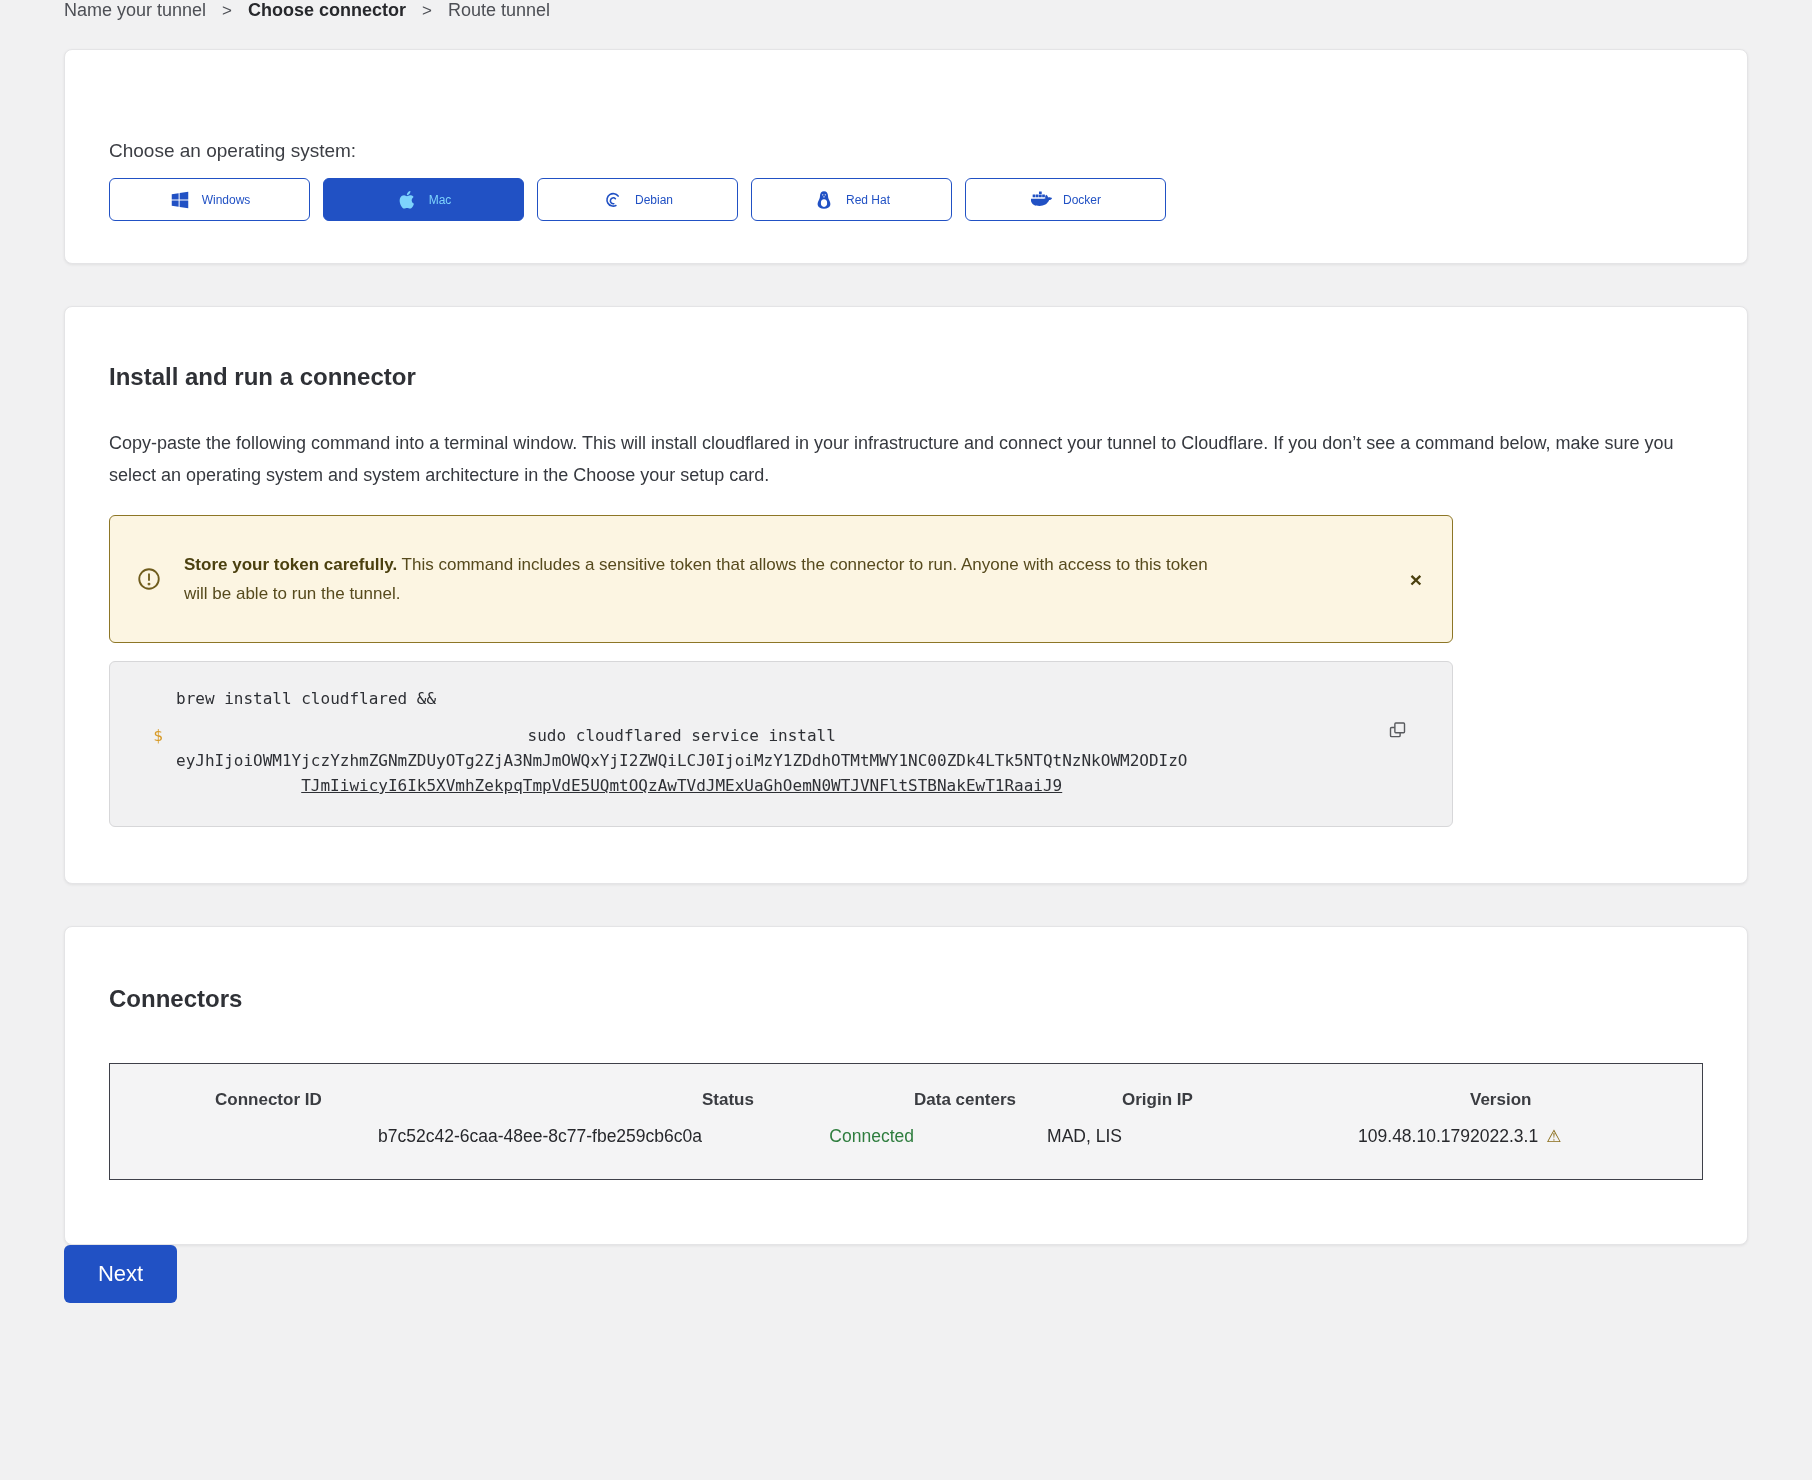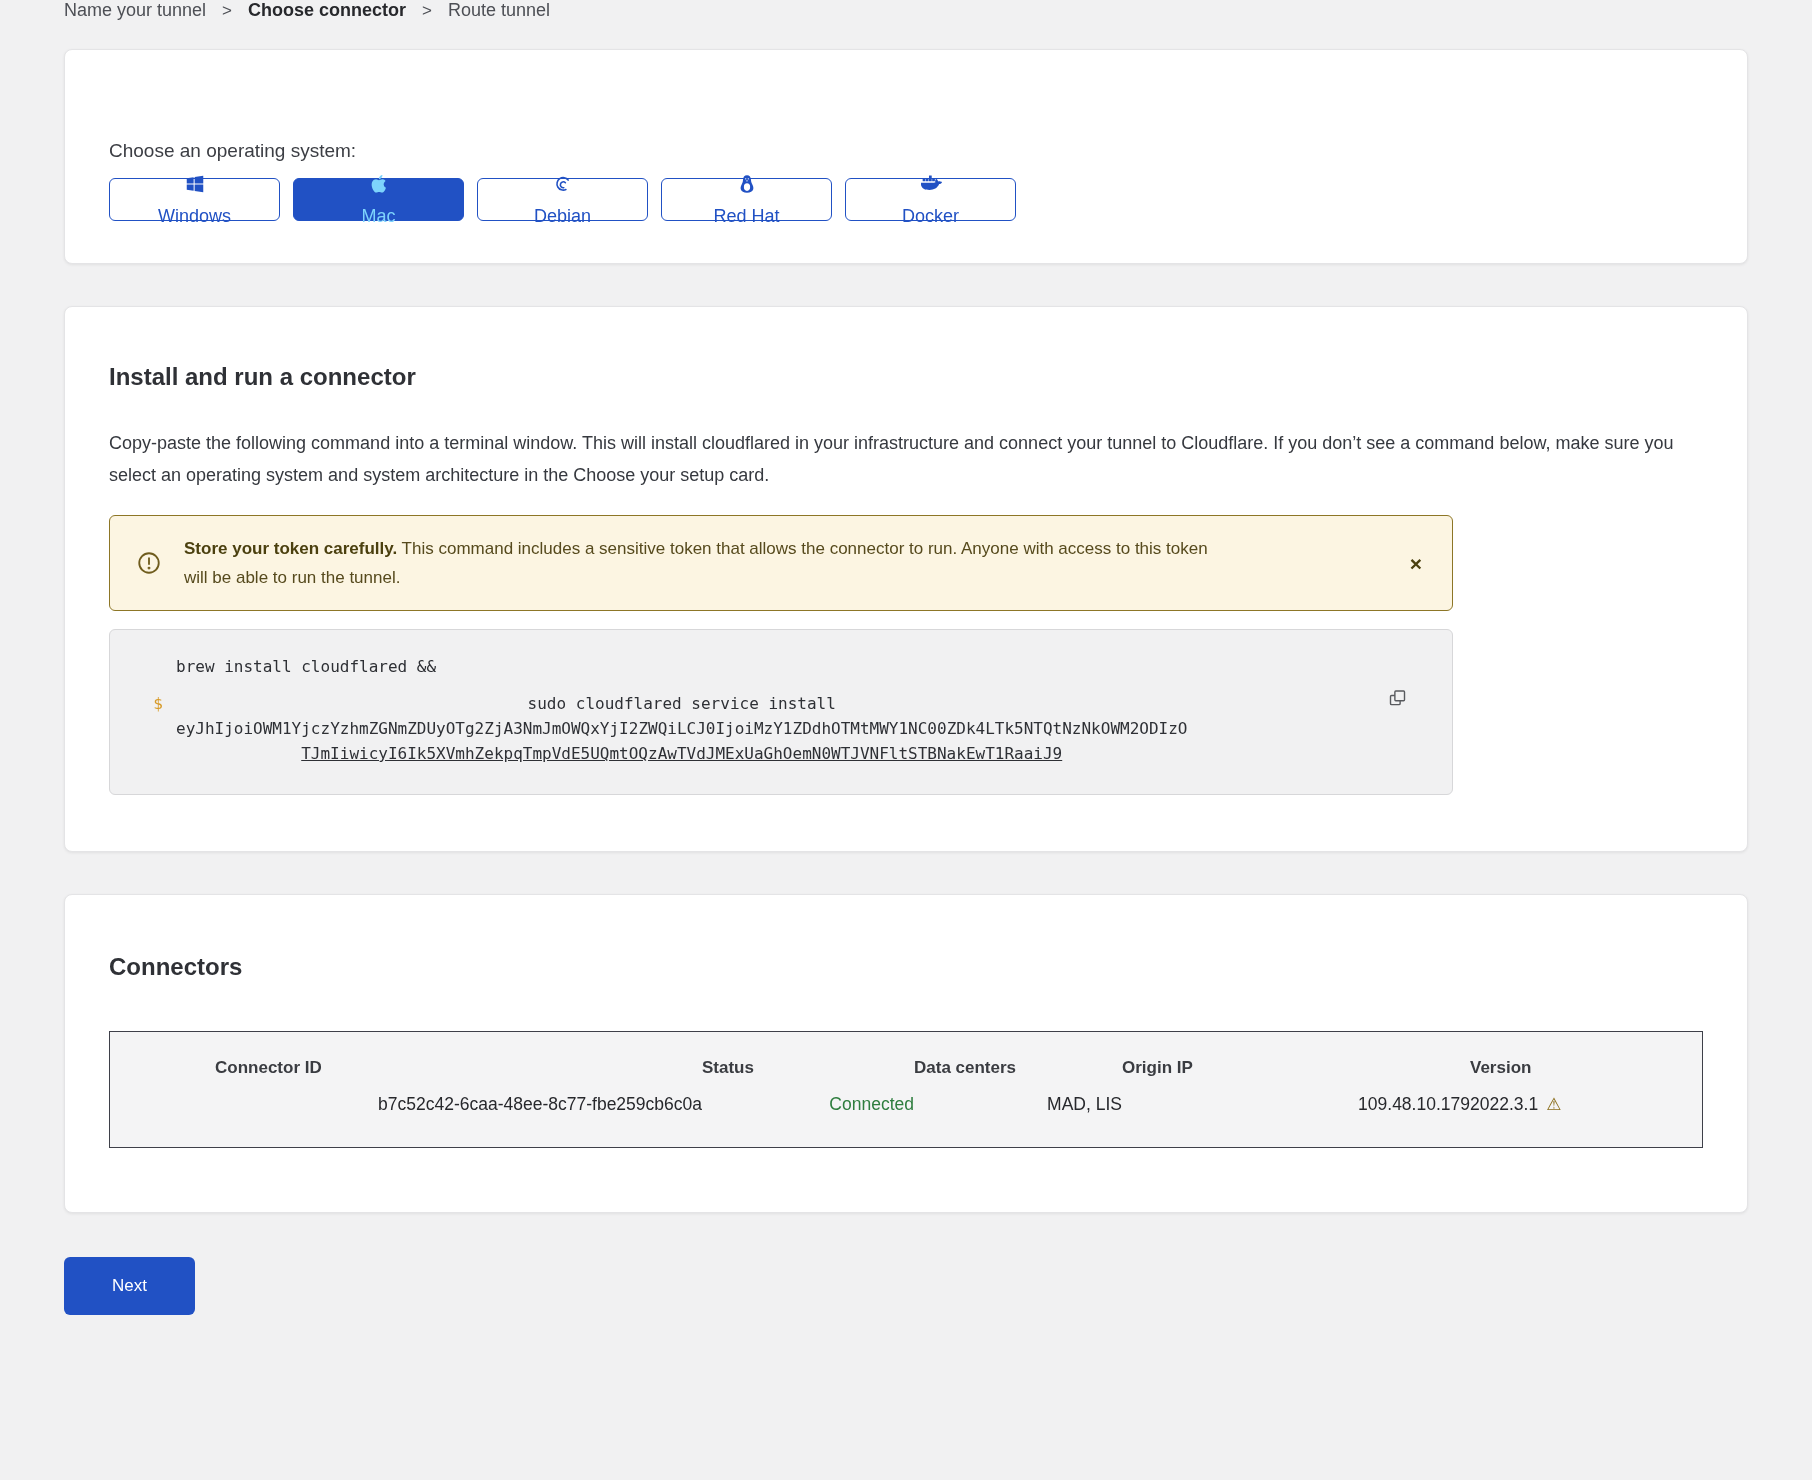--- a/index.html
+++ b/index.html
@@ -13,30 +13,30 @@
   .breadcrumb .crumb.active { font-weight:bold; color:#27282c; }
   .breadcrumb .sep { color:#4d4f55; font-size:17px; }
 
   
   .card { background:#fff; border:1px solid #e4e4e6; border-radius:8px; box-shadow:0 1px 3px rgba(0,0,0,.07); margin-top:28px; }
   .card h2 { font-size:24px; font-weight:bold; color:#2f3136; }
 
   .card-env { padding:48px 44px 42px; }
   .os-label { margin-top:42px; font-size:19px; color:#3c3e44; }
   .os-row { display:flex; gap:13px; margin-top:16px; }
-  .os-btn { width:171px; height:43px; border:1px solid #2151c4; border-radius:6px; background:#fff; color:#2151c4;
-            display:flex; align-items:center; justify-content:center; gap:11px; font-size:18px; cursor:pointer; font-family:inherit;flex-direction:column; }
+  .os-btn { width:201px; height:43px; border:1px solid #2151c4; border-radius:6px; background:#fff; color:#2151c4;
+            display:flex; align-items:center; justify-content:center; gap:11px; font-size:12px; cursor:pointer; font-family:inherit; }
   .os-btn.selected { background:#2151c4; color:#7dd3fc; }
   .os-btn svg { width:22px; height:22px; flex:none; }
 
   .card-conn { padding:56px 44px 56px; margin-top:42px; }
   .conn-desc { margin-top:36px; font-size:18px; line-height:32px; color:#36393f; max-width:1610px; }
 
   .warn-banner { margin-top:24px; width:1344px; background:#fcf5e2; border:1px solid #8d7626; border-radius:6px;
-                 padding:18px 26px; display:flex; align-items:center; gap:22px; color:#564a1d; }
+                 padding:34px 26px; display:flex; align-items:center; gap:22px; color:#564a1d; }
   .warn-banner .warn-text { font-size:17px; line-height:29px; max-width:1032px; }
   .warn-banner .warn-text b { color:#4b400f; }
   .warn-banner .warn-icon { flex:none; width:26px; height:26px; }
   .warn-close { margin-left:auto; background:none; border:none; color:#4b400f; font-size:21px; font-weight:bold; cursor:pointer; line-height:1; padding:4px; }
 
   .code-block { margin-top:18px; width:1344px; background:#f1f1f2; border:1px solid #d7d7d9; border-radius:6px;
                 padding:24px 30px 28px; font-family:"DejaVu Sans Mono", monospace; font-size:16px; line-height:25px;
                 color:#2e3035; position:relative; }
   .code-line { display:flex;text-align:center; }
   .code-line .prompt { width:36px; flex:none; color:#d79b2a; }
@@ -48,22 +48,22 @@
   .card-connectors { padding:58px 44px 64px; margin-top:42px; }
   .conn-table { margin-top:50px; border:1px solid #3e4049; background:#f4f4f5; padding:26px 0 32px; }
   .trow { display:grid; grid-template-columns:592px 212px 208px 348px auto; align-items:center; }
   .trow > div:first-child { padding-left:105px; }
   .trow.head { font-weight:bold; font-size:17px; color:#3a3c41; }
   .trow.body { margin-top:16px; font-size:17.5px; color:#27282c;text-align:right; }
   .status-ok { color:#2e7d3e; }
   .version-cell { display:flex; align-items:center; gap:8px; }
   .version-warning { color:#8a6d1a; font-size:17px; }
 
-  .next-btn { margin-top:44px; width:131px; height:58px; background:#2151c4; color:#fff; border:none; border-radius:6px;
-              font-size:17px; font-family:inherit; cursor:pointer; }
+  .next-btn { width:113px; height:58px; background:#2151c4; color:#fff; border:none; border-radius:6px;
+              font-size:22px; font-family:inherit; cursor:pointer; }
   .page-bottom-pad { height:22px; }
 </style>
 </head>
 <body>
 
 <div class="page">
 
   <nav class="breadcrumb">
     <span class="crumb">Name your tunnel</span>
     <span class="sep">&gt;</span>

